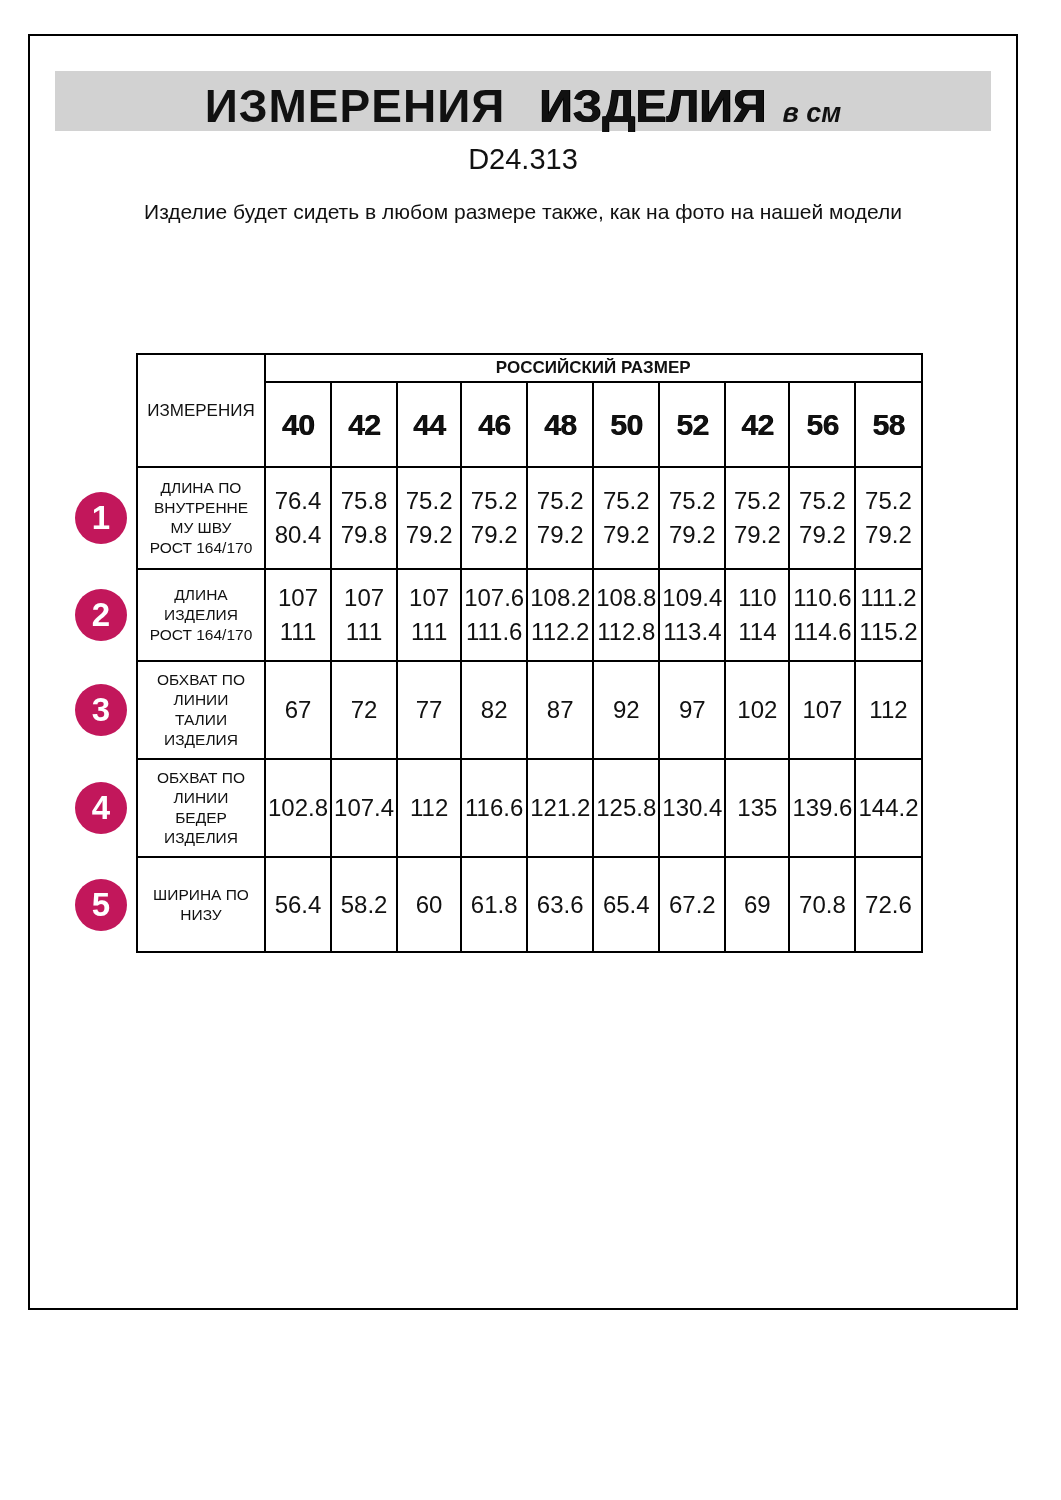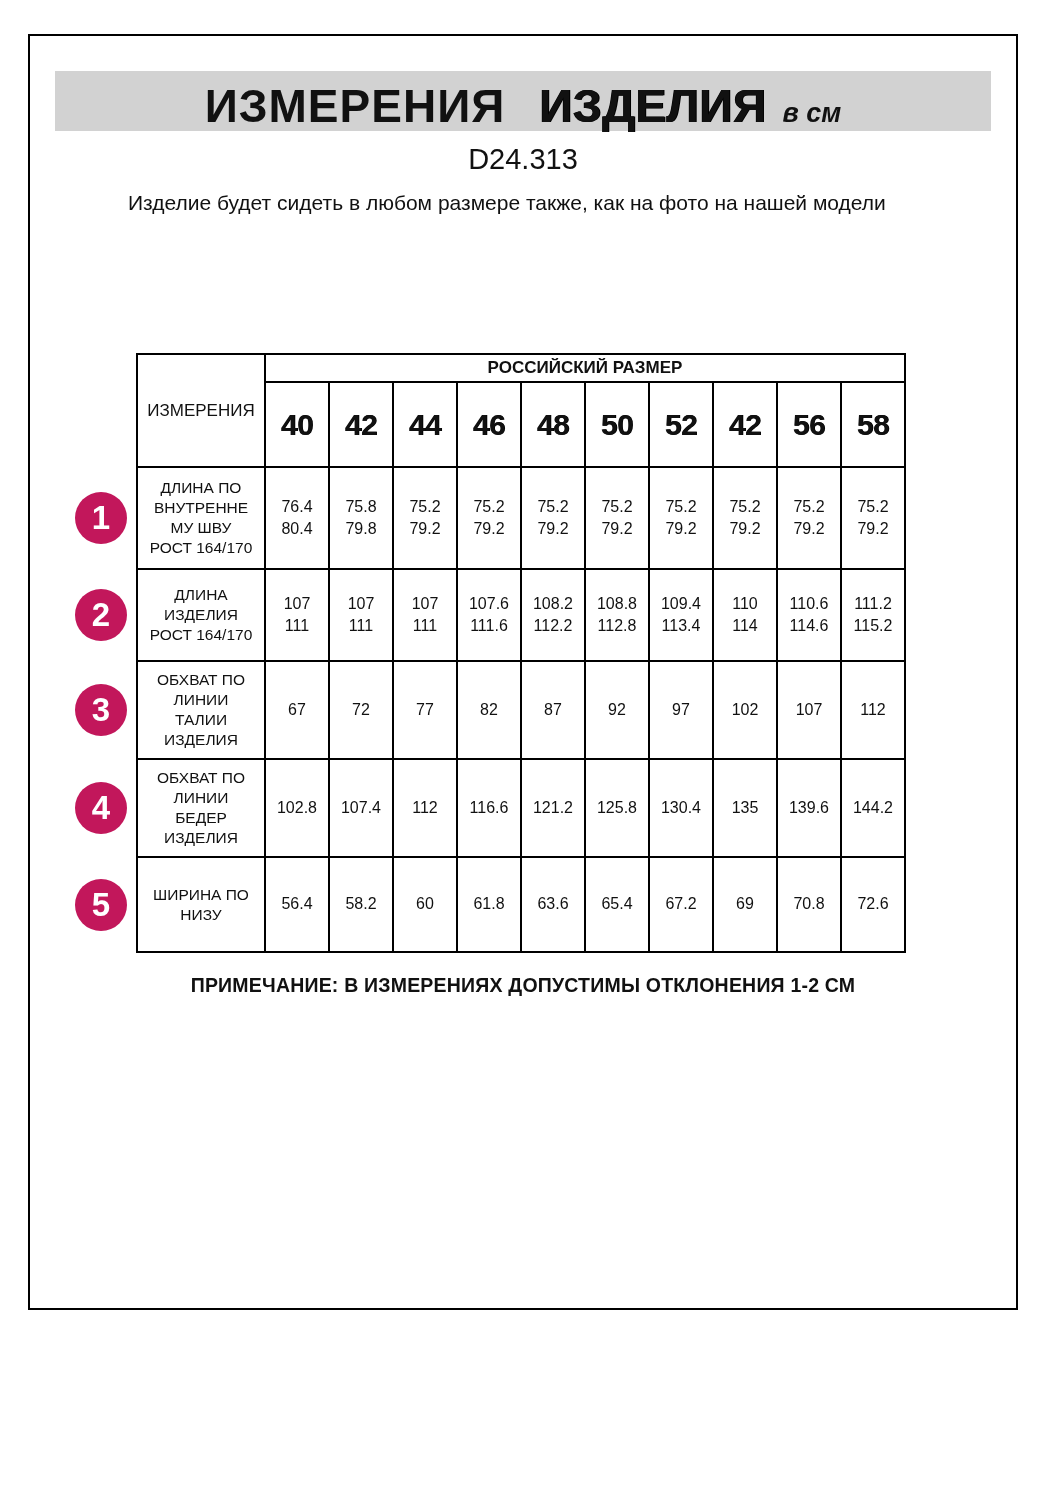--- a/index.html
+++ b/index.html
@@ -57,23 +57,24 @@
   
   .product-code {
     position: absolute;
     left: 0; top: 107px;
     width: 100%;
     text-align: center;
     font-size: 29px;
   }
   .description {
     position: absolute;
-    left: 50%; top: 152px;
+    left: 50%; top: 161px;
     transform: translateX(-50%);
     width: 790px;
+    text-align: center;
     font-size: 21px;
     line-height: 1.42;
   }
   
   .table-wrap {
     position: absolute;
     left: 0; top: 317px;
   }
   table.size-table {
     border-collapse: collapse;
@@ -109,21 +110,21 @@
     font-weight: bold;
     letter-spacing: -0.5px;
     text-shadow: 0.6px 0 0 #000;
   }
   td.rowlabel {
     font-size: 15.5px;
     line-height: 1.28;
     white-space: pre-line;
   }
   td.val {
-    font-size: 16px;
+    font-size: 24px;
     line-height: 1.4;
     white-space: pre-line;
     border-radius: 30px;
   }
   .gutter-inner {
     display: flex;
     justify-content: flex-end;
     padding-right: 9px;
   }
   .circle {
@@ -318,16 +319,15 @@
               <td class="val">65.4</td>
               <td class="val">67.2</td>
               <td class="val">69</td>
               <td class="val">70.8</td>
               <td class="val">72.6</td>
             </tr>
           </tbody>
       </table>
     </div>
 
-    <div class="note">ПРИМЕЧАНИЕ: В ИЗМЕРЕНИЯХ ДОПУСТИМЫ ОТКЛОНЕНИЯ 1-2 СМ</div>
 
   </div>
 </div>
 
 </body></html>

